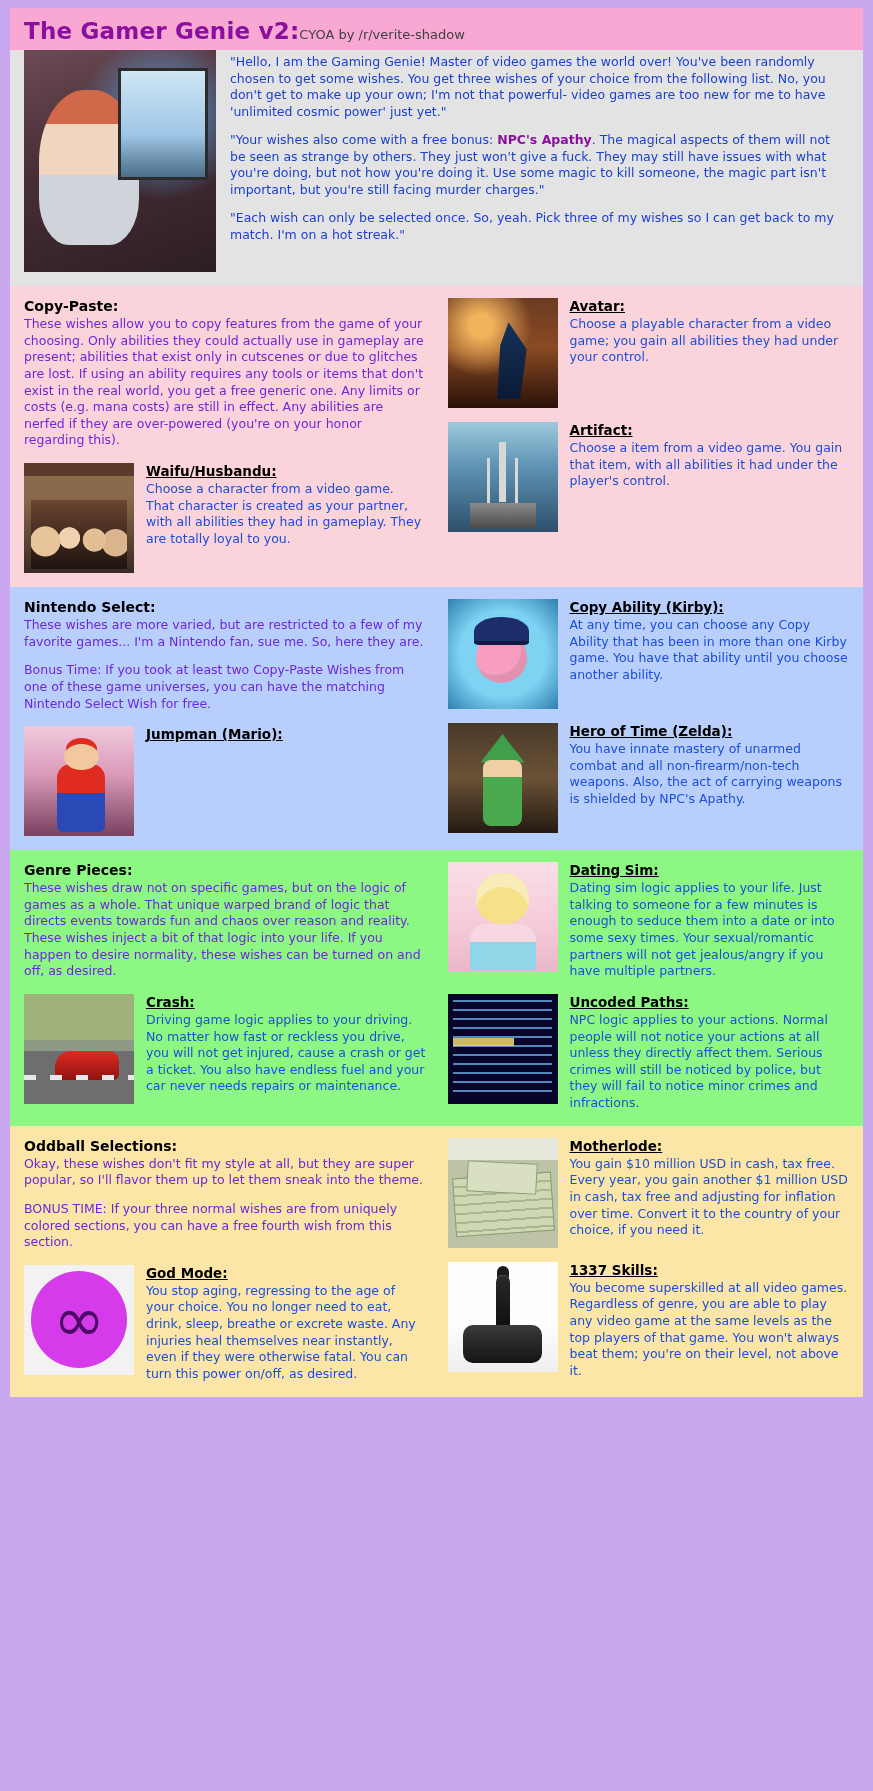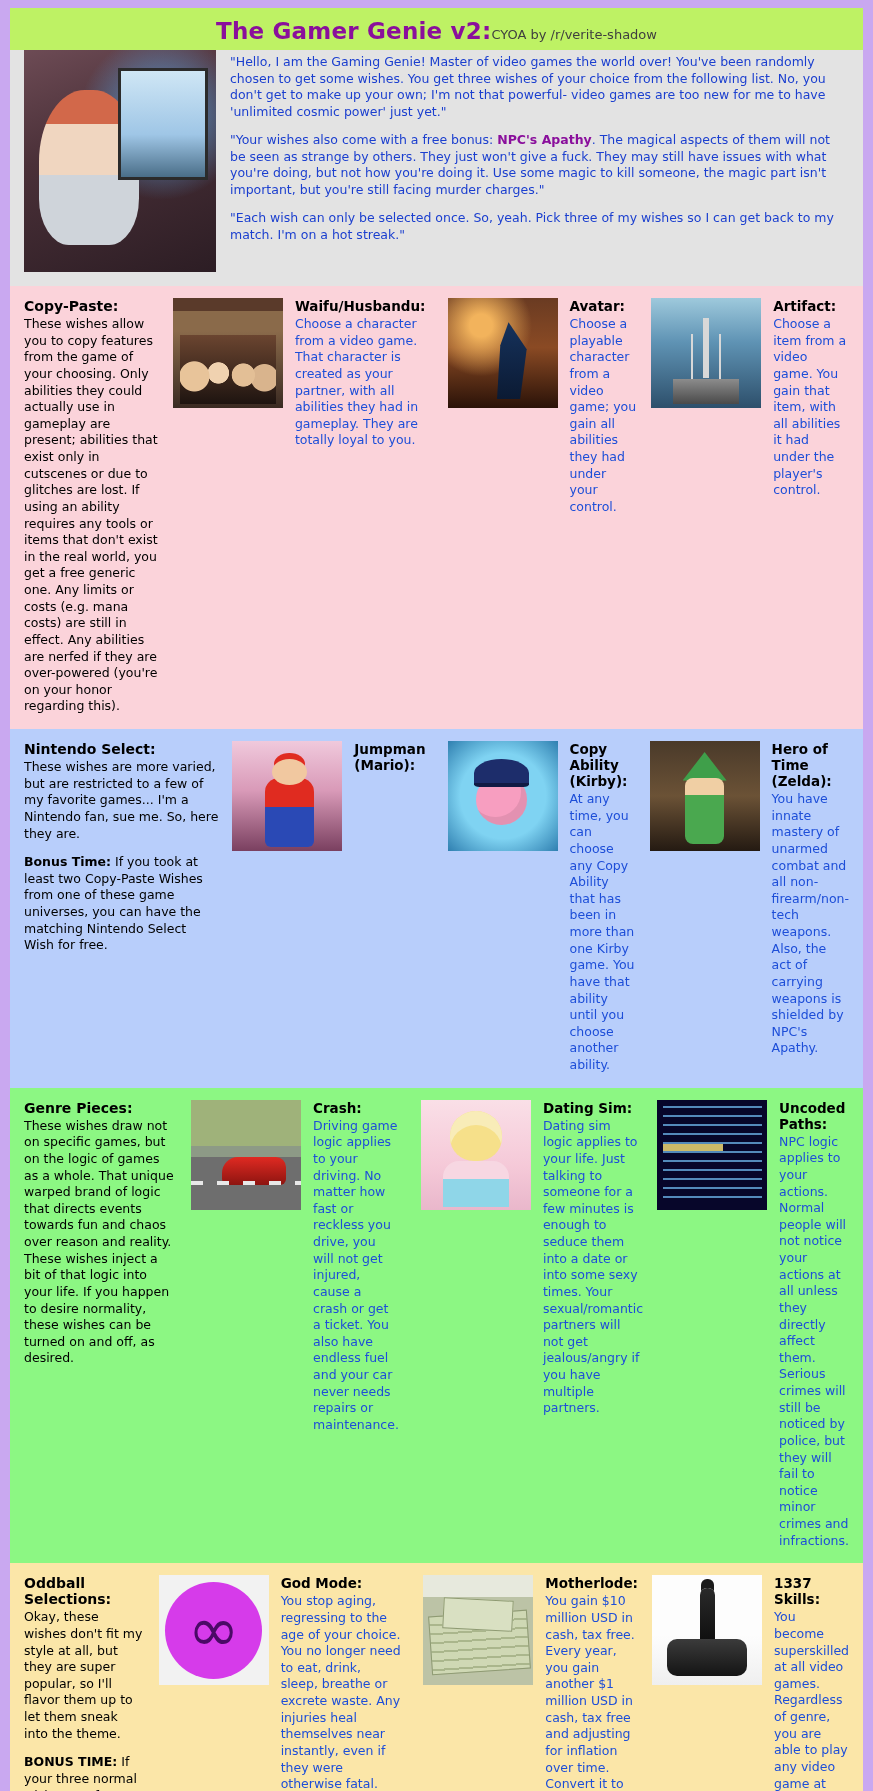--- a/index.html
+++ b/index.html
@@ -9,25 +9,25 @@
     font-family: "DejaVu Sans", sans-serif;
   }
   .page {
     width: 873px;
     min-height: 1791px;
     background: #c9a8f0;
     padding: 8px 10px 10px 10px;
   }
   
   .header {
-    background: #bef264;
+    background: #f9a8d4;
     padding: 10px 14px 6px 14px;
     display: flex;
     align-items: baseline;
-    justify-content: center;
+    justify-content: flex-start;
   }
   .title {
     color: #8a0f9c;
     font-size: 23px;
     font-weight: bold;
     letter-spacing: .2px;
   }
   .byline {
     color: #3f3f3f;
     font-size: 13px;
@@ -64,56 +64,57 @@
   .sec-blue   { background: #b8cefb; }
   .sec-green  { background: #8cf783; }
   .sec-yellow { background: #fbe6a8; }
 
   .grid {
     display: grid;
     grid-template-columns: 1fr 1fr;
     column-gap: 22px;
     row-gap: 14px;
   }
-  .col { display: flex; flex-direction: row; gap: 14px; }
+  .col { display: flex; flex-direction: column; gap: 14px; }
 
   .lead h3 {
     margin: 0 0 2px 0;
     font-size: 14px;
     font-weight: bold;
     color: #000;
   }
   .lead p {
     margin: 0;
     font-size: 12.5px;
     line-height: 1.33;
-    color: #000000;
+    color: #6d28d9;
   }
   .lead p + p { margin-top: 12px; }
-  .lead b { font-weight: bold; }
+  .lead b { font-weight: normal; }
 
   .entry {
     display: flex;
     gap: 12px;
     align-items: flex-start;
   }
   .entry .thumb {
     flex: 0 0 110px;
     width: 110px;
     height: 110px;
     overflow: hidden;
     position: relative;
     background: #222;
   }
   .entry .body { flex: 1; }
   .entry .body h4 {
     margin: 0 0 2px 0;
     font-size: 13.5px;
     font-weight: bold;
     color: #000;
+    text-decoration: underline;
   }
   .entry .body p {
     margin: 0;
     font-size: 12.5px;
     line-height: 1.33;
     color: #1d4ed8;
   }
 
   
   .art { position: absolute; inset: 0; }

